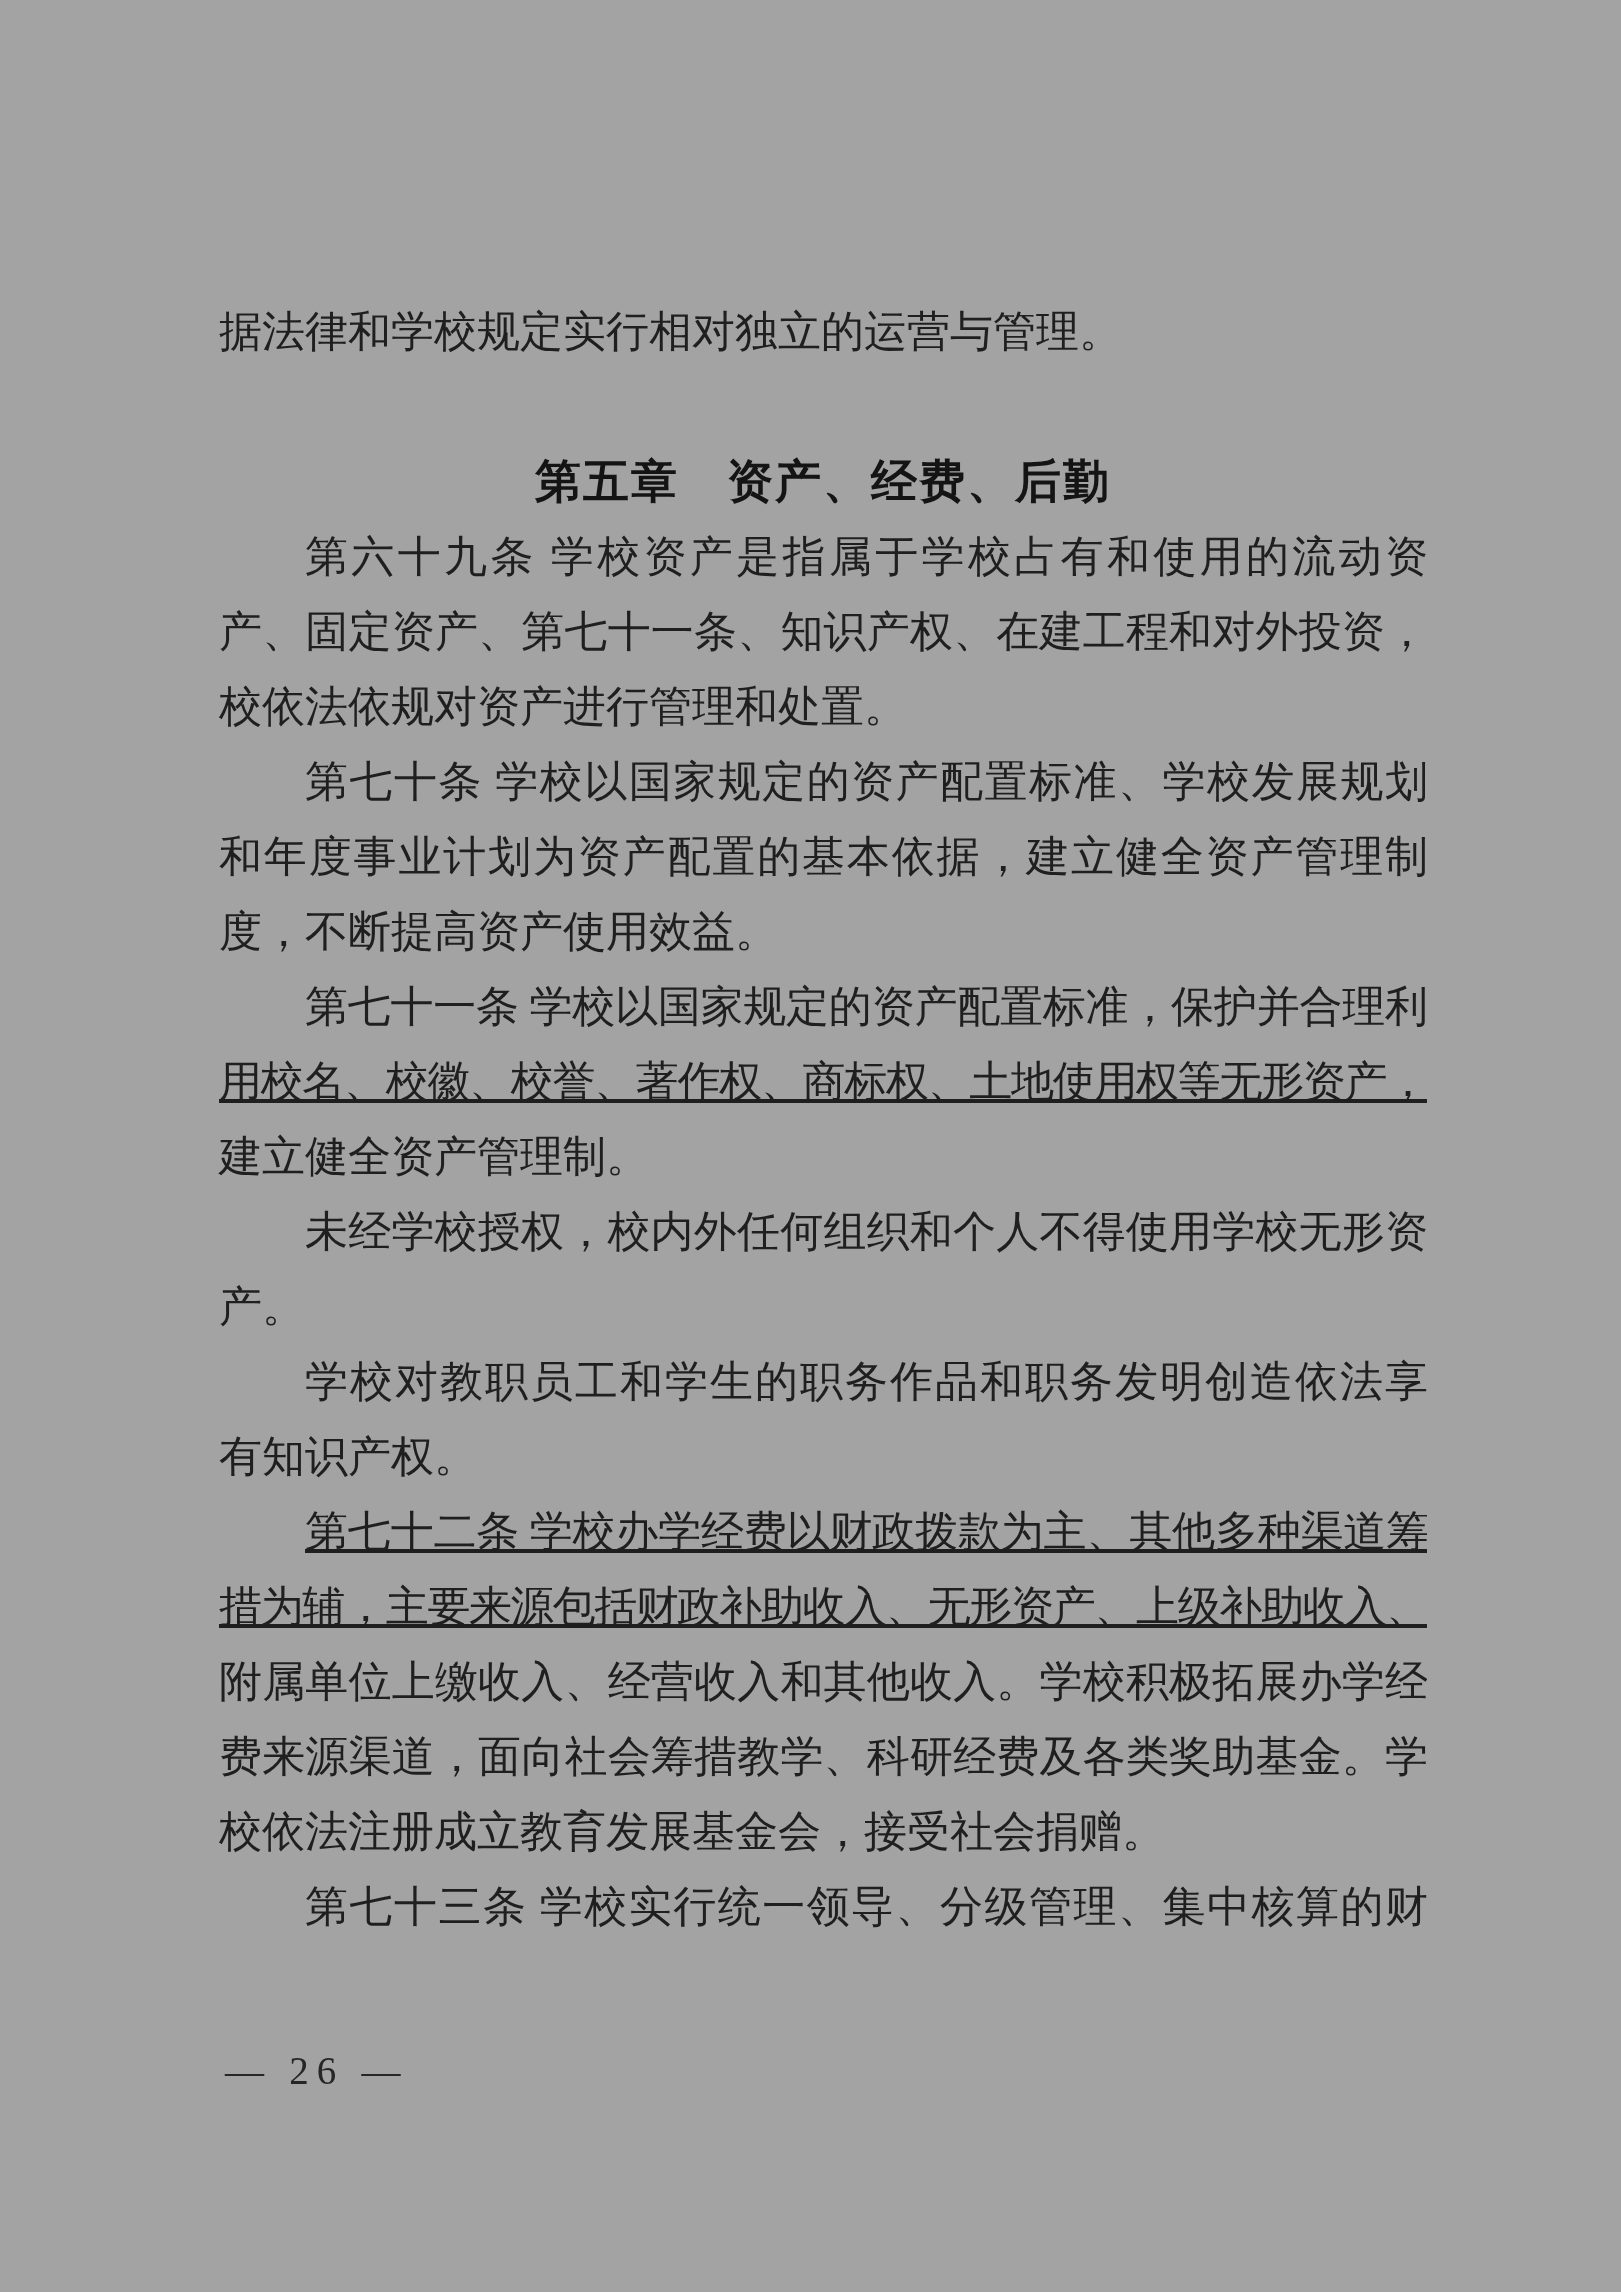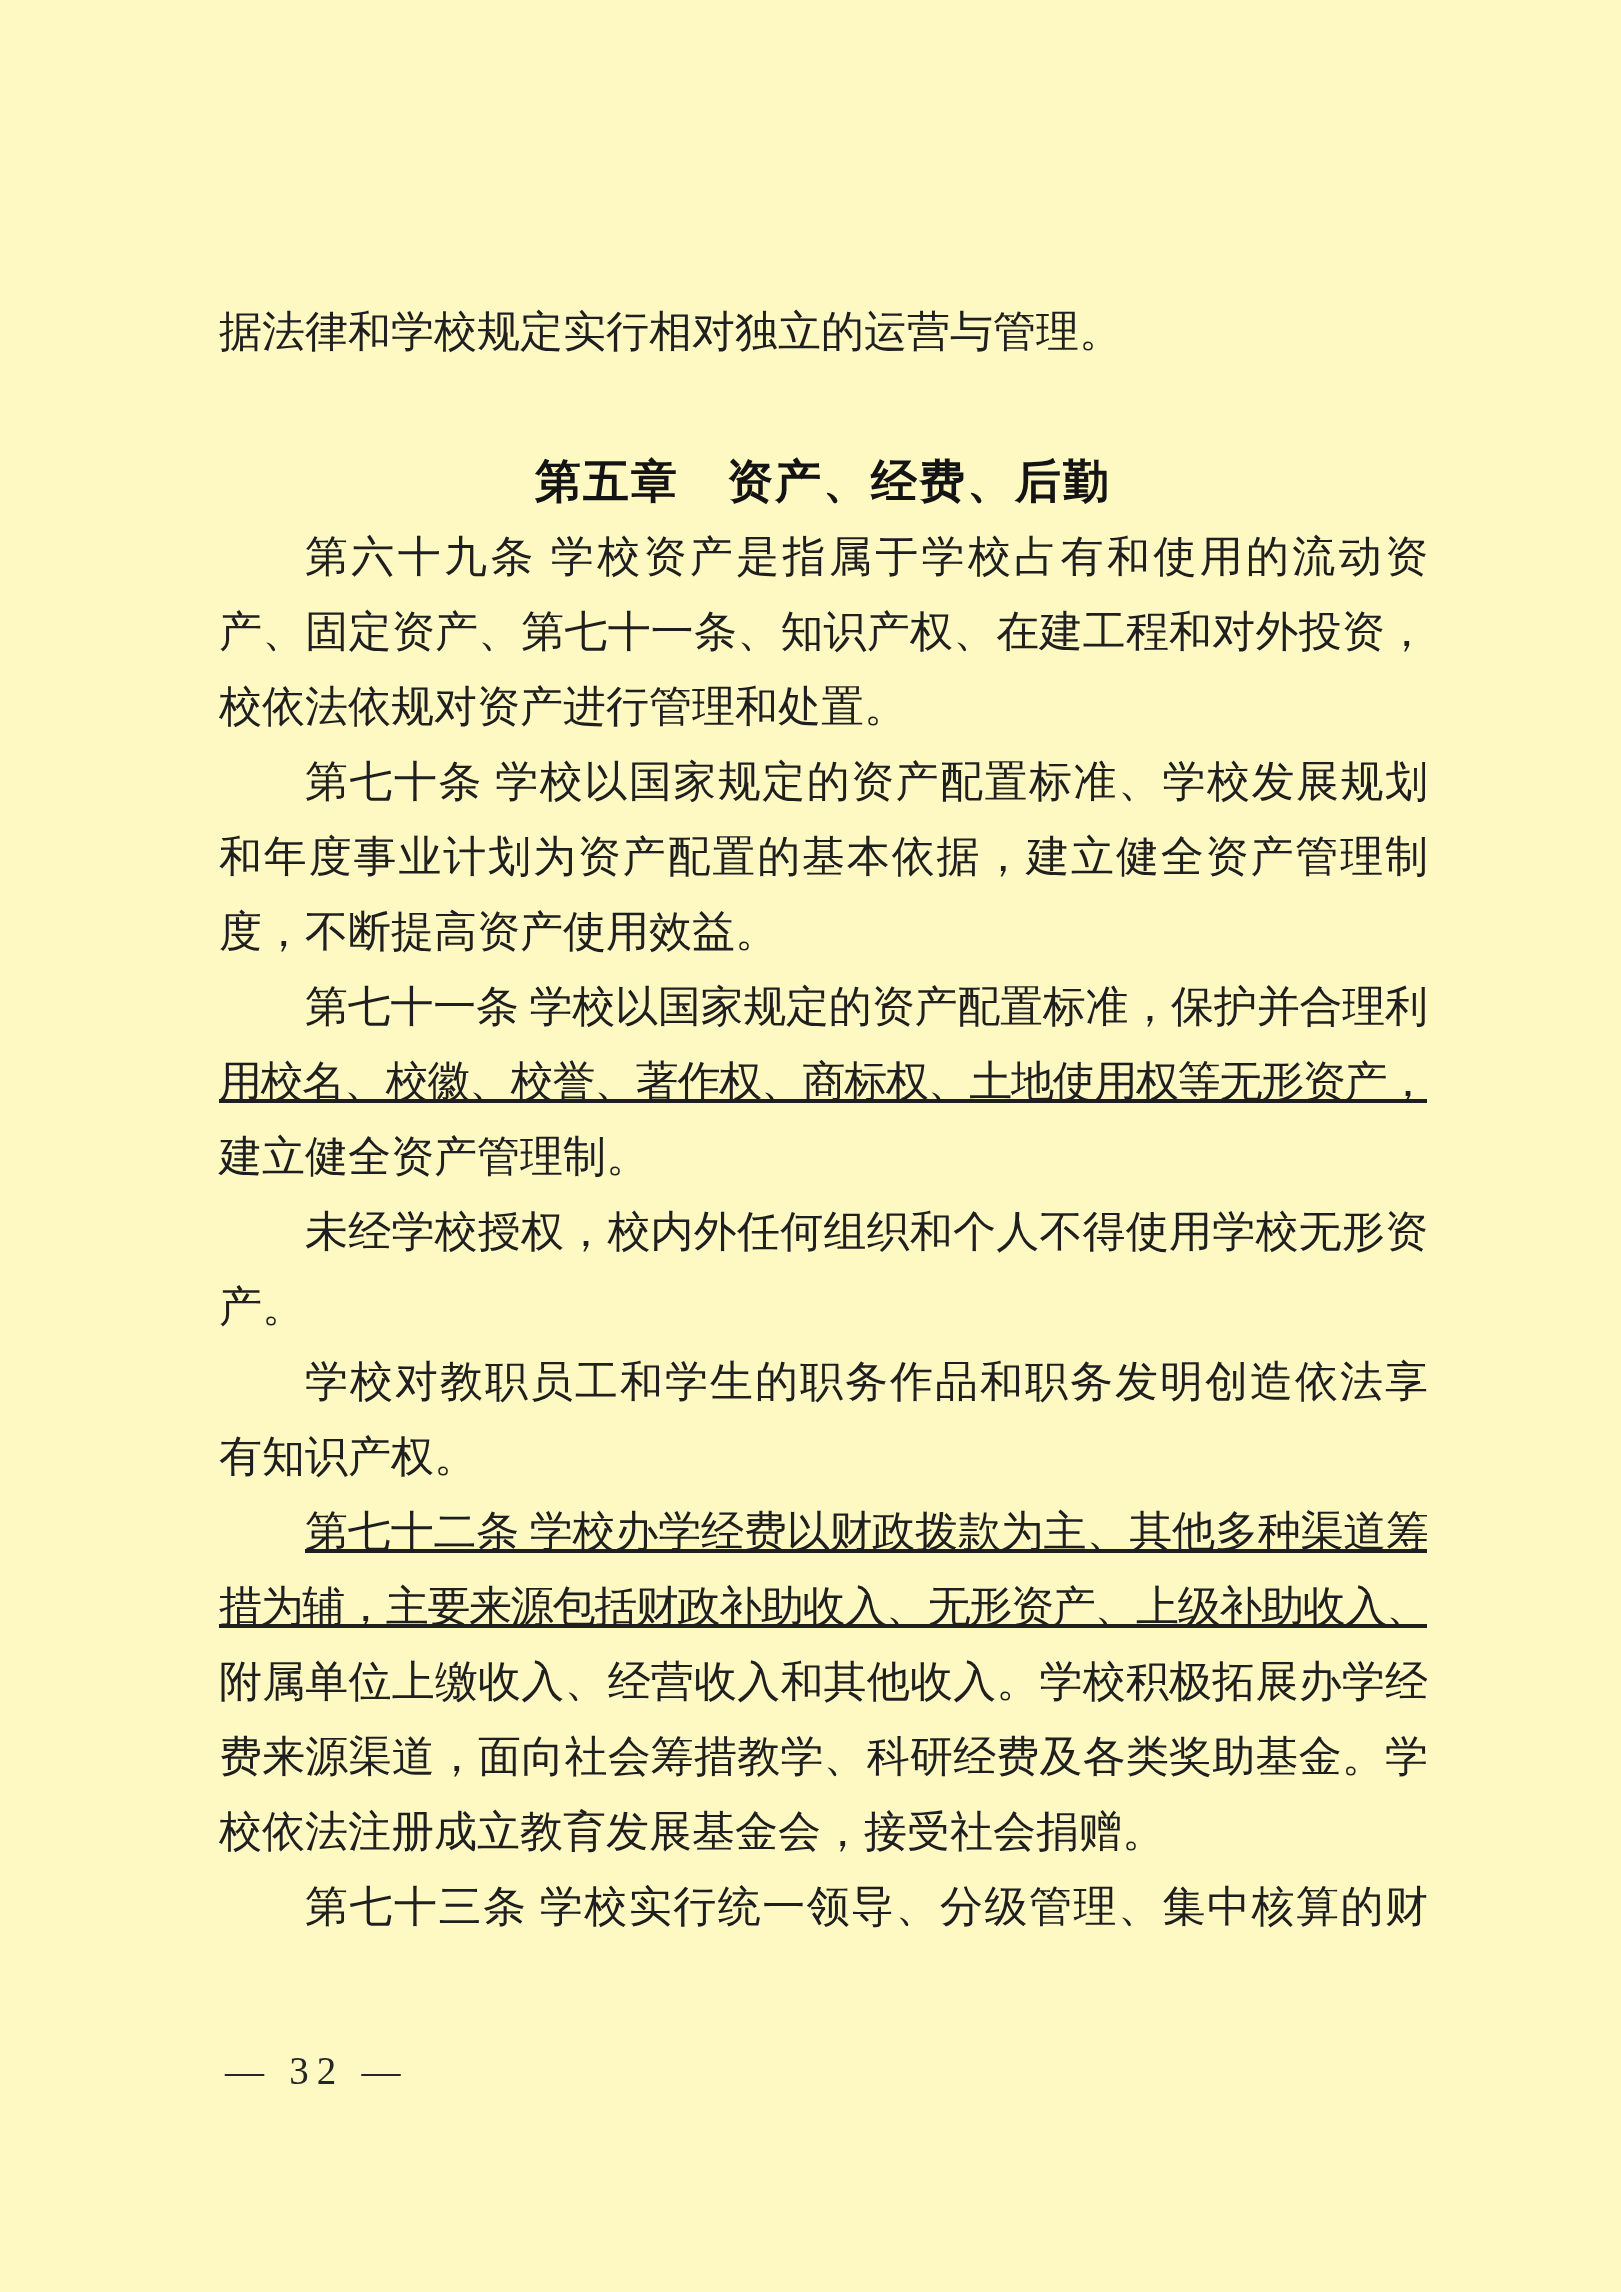--- a/index.html
+++ b/index.html
@@ -11,21 +11,21 @@
     height: 2293px;
     position: relative;
     background: #ffffff;
     font-family: "Liberation Serif", "DejaVu Serif", serif;
     color: #1f1f1f;
     overflow: hidden;
   }
   .sheet {
     position: absolute;
     inset: 0;
-    background: #fef9c3;
+    background: #a3a3a3;
   }
   .body-text {
     position: absolute;
     left: 219px;
     top: 294px;
     width: 1208px;
   }
   .line {
     margin: 0;
     font-size: 43px;
@@ -102,16 +102,16 @@
     <p class="line full indent compress">第七十二条 学校办学经费以财政拨款为主、其他多种渠道筹</p>
     <p class="line full compress">措为辅，主要来源包括财政补助收入、无形资产、上级补助收入、</p>
     <p class="line full">附属单位上缴收入、经营收入和其他收入。学校积极拓展办学经</p>
     <p class="line full">费来源渠道，面向社会筹措教学、科研经费及各类奖助基金。学</p>
     <p class="line">校依法注册成立教育发展基金会，接受社会捐赠。</p>
 
     <p class="line full indent">第七十三条 学校实行统一领导、分级管理、集中核算的财</p>
 
   </div>
 
-  <div class="page-number">— 32 —</div>
+  <div class="page-number">— 26 —</div>
 
 </div>
 
 
 </body></html>

